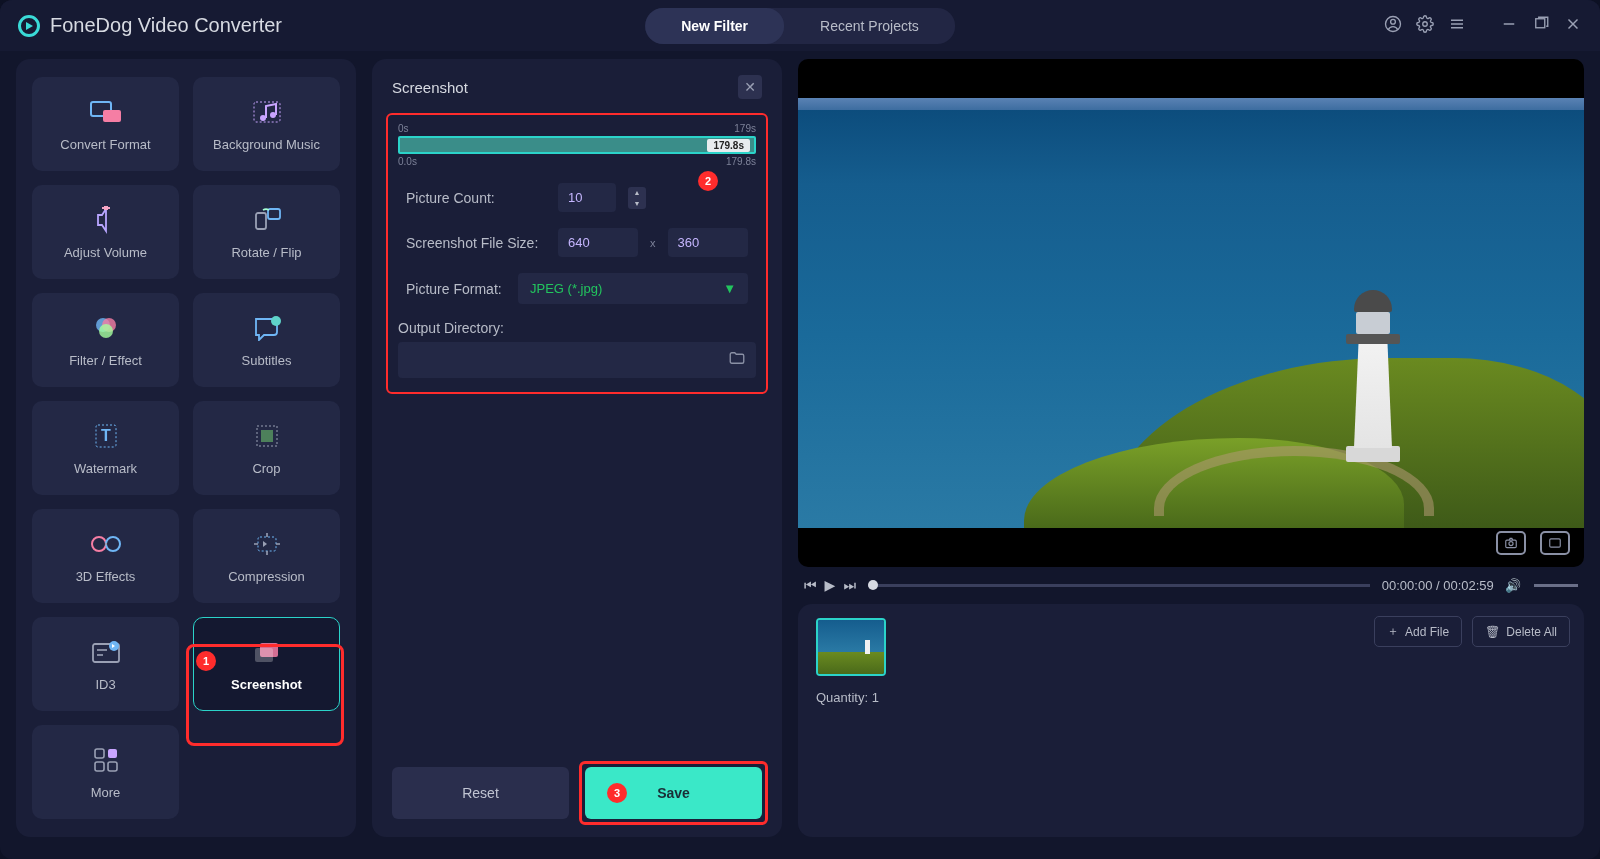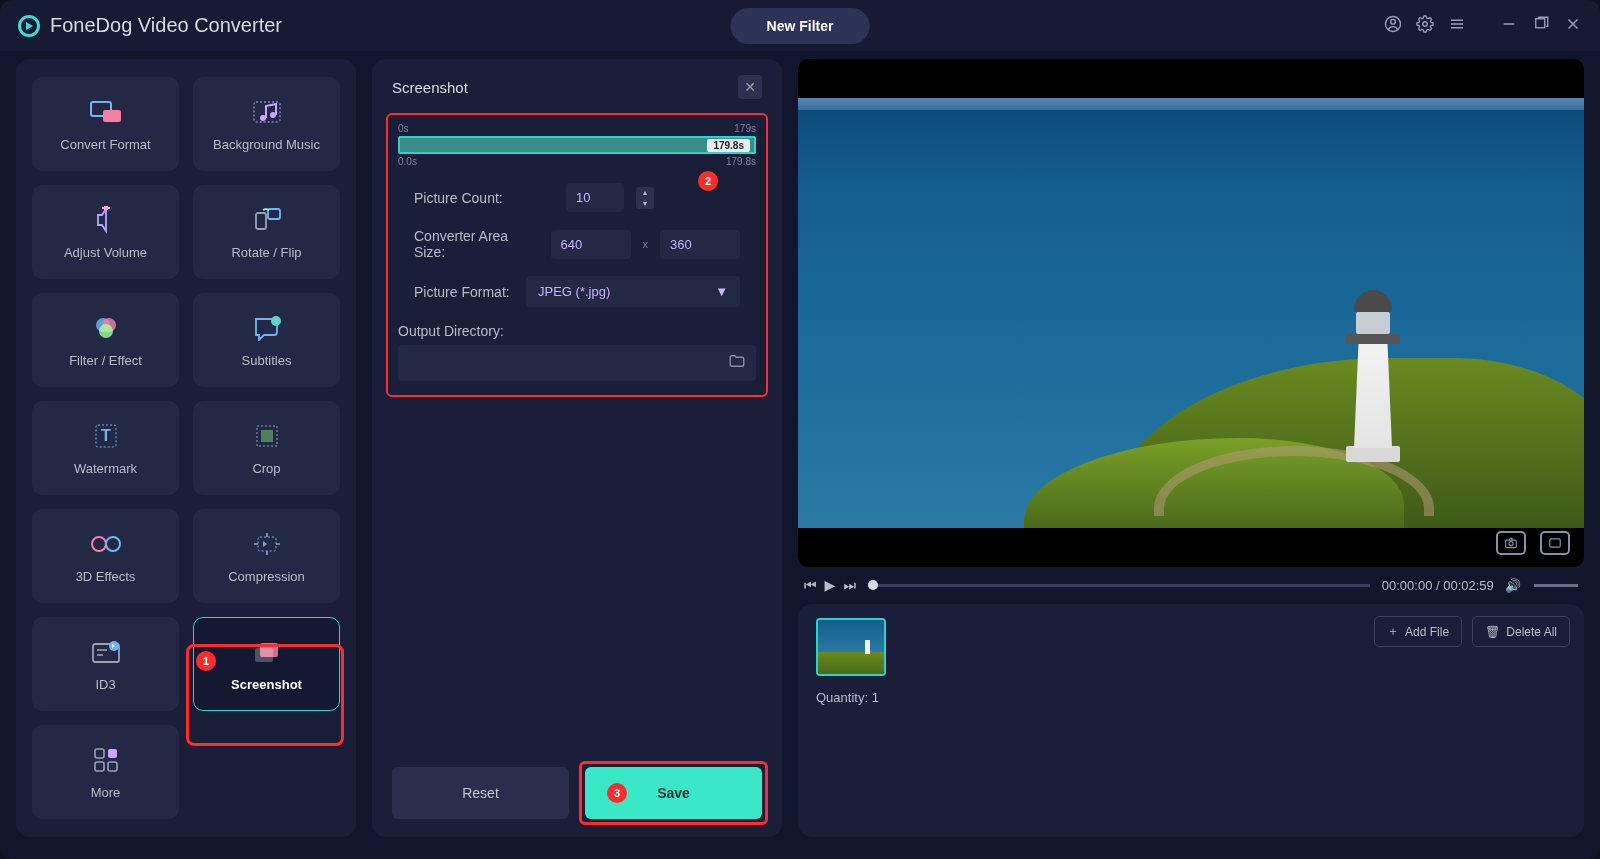--- a/index.html
+++ b/index.html
@@ -33,28 +33,28 @@
 
 .settings { width: 410px; background: #1a1e38; border-radius: 14px; display: flex; flex-direction: column; padding: 0 0 18px 0; }
 .set-head { display: flex; align-items: center; justify-content: space-between; padding: 16px 20px 14px 20px; color: #d7dae2; font-size: 15px; }
 .close-btn { width: 24px; height: 24px; background: #2d3150; border-radius: 4px; display: flex; align-items: center; justify-content: center; cursor: pointer; color: #9aa0b4; font-size: 14px; }
 .set-body { position: relative; margin: 0 14px; padding: 8px 10px 14px 10px; border: 2px solid #ff2c2c; border-radius: 6px; }
 .timeline { margin-bottom: 16px; }
 .tl-top { display: flex; justify-content: space-between; font-size: 10px; color: #7d8299; margin-bottom: 2px; }
 .tl-bar { position: relative; height: 18px; background: #3a8d89; border: 2px solid #2bd3c9; border-radius: 2px; display: flex; align-items: center; justify-content: flex-end; }
 .tl-tag { position: absolute; right: 4px; background: #e8ecef; color: #222; font-size: 10px; font-weight: 700; padding: 1px 6px; border-radius: 2px; }
 .tl-bot { display: flex; justify-content: space-between; font-size: 10px; color: #7d8299; margin-top: 2px; }
-.row { display: flex; align-items: center; gap: 12px; margin: 16px 16px; font-size: 14px; color: #b8bcc8; }
+.row { display: flex; align-items: center; gap: 12px; margin: 16px 8px; font-size: 14px; color: #b8bcc8; }
 .row .lbl { width: 140px; }
 .num-in { background: #232845; border: none; color: #c4b5fd; padding: 7px 10px; width: 58px; border-radius: 4px; font-size: 13px; }
 .wide-in { width: 80px; }
 .stepper { width: 18px; display: flex; flex-direction: column; background: #2d3150; border-radius: 3px; }
 .stepper div { height: 11px; display: flex; align-items: center; justify-content: center; font-size: 7px; cursor: pointer; color: #b8bcc8; }
 .x-sep { font-size: 11px; color: #7d8299; }
-.select { flex: 1; background: #232845; border-radius: 4px; padding: 8px 12px; display: flex; justify-content: space-between; align-items: center; font-size: 13px; color: #c4b5fd; cursor: pointer; }
+.select { flex: 1; background: #232845; border-radius: 4px; padding: 8px 12px; display: flex; justify-content: space-between; align-items: center; font-size: 13px; color: #22c55e; cursor: pointer; }
 .outdir { background: #232845; border-radius: 4px; height: 36px; margin-top: 6px; display: flex; align-items: center; justify-content: flex-end; padding: 0 10px; }
 .set-foot { margin-top: auto; display: flex; gap: 16px; padding: 0 20px; position: relative; }
 .btn { flex: 1; height: 52px; border-radius: 6px; display: flex; align-items: center; justify-content: center; font-size: 14px; cursor: pointer; position: relative; }
 .btn.reset { background: #2a2e4d; color: #c0c4d2; }
 .btn.save { background: #3ae8c8; color: #1a2d36; font-weight: 600; }
 .save-wrap { position: relative; flex: 1; }
 .save-hl { position: absolute; inset: -6px; border: 3px solid #ff2c2c; border-radius: 6px; pointer-events: none; }
 
 
 .preview { flex: 1; display: flex; flex-direction: column; gap: 10px; }
@@ -93,20 +93,21 @@
 
 <div class="app">
 
   <div class="titlebar">
     <div class="logo">
       <div class="logo-icon"></div>
       <span>FoneDog Video Converter</span>
     </div>
     <div class="tabs">
       <div class="tab active">New Filter</div>
+      <div class="tab">Recent Projects</div>
     </div>
     <div class="ctrls">
       <span><svg viewBox="0 0 24 24" fill="none" stroke="currentColor" stroke-width="1.8">
             <circle cx="12" cy="12" r="10"></circle>
             <circle cx="12" cy="9" r="3.2"></circle>
             <path d="M5.5 20c1.4-3 4-4.5 6.5-4.5s5.1 1.5 6.5 4.5"></path>
           </svg></span>
       <span><svg viewBox="0 0 24 24" fill="none" stroke="currentColor" stroke-width="1.8">
             <circle cx="12" cy="12" r="3"></circle>
             <path d="M19.4 15a1.7 1.7 0 0 0 .34 1.87l.06.06a2 2 0 1 1-2.83 2.83l-.06-.06a1.7 1.7 0 0 0-1.87-.34 1.7 1.7 0 0 0-1 1.56V21a2 2 0 1 1-4 0v-.09a1.7 1.7 0 0 0-1-1.56 1.7 1.7 0 0 0-1.87.34l-.06.06a2 2 0 1 1-2.83-2.83l.06-.06a1.7 1.7 0 0 0 .34-1.87 1.7 1.7 0 0 0-1.56-1H3a2 2 0 1 1 0-4h.09a1.7 1.7 0 0 0 1.56-1 1.7 1.7 0 0 0-.34-1.87l-.06-.06a2 2 0 1 1 2.83-2.83l.06.06a1.7 1.7 0 0 0 1.87.34H9a1.7 1.7 0 0 0 1-1.56V3a2 2 0 1 1 4 0v.09a1.7 1.7 0 0 0 1 1.56 1.7 1.7 0 0 0 1.87-.34l.06-.06a2 2 0 1 1 2.83 2.83l-.06.06a1.7 1.7 0 0 0-.34 1.87V9a1.7 1.7 0 0 0 1.56 1H21a2 2 0 1 1 0 4h-.09a1.7 1.7 0 0 0-1.56 1z"></path>
@@ -292,21 +293,21 @@
         </div>
         <div class="row">
           <span class="lbl">Picture Count:</span>
           <input class="num-in" value="10" style="">
           <div class="stepper">
               <div>▲</div>
               <div>▼</div>
             </div>
         </div>
         <div class="row">
-          <span class="lbl">Converter Area Size:</span>
+          <span class="lbl">Screenshot File Size:</span>
           <input class="num-in wide-in" value="640" style="">
           <span class="x-sep">x</span>
           <input class="num-in wide-in" value="360" style="">
         </div>
         <div class="row">
           <span class="lbl" style="width:100px">Picture Format:</span>
           <div class="select">
             <span>JPEG (*.jpg)</span>
             <span>▼</span>
           </div>

